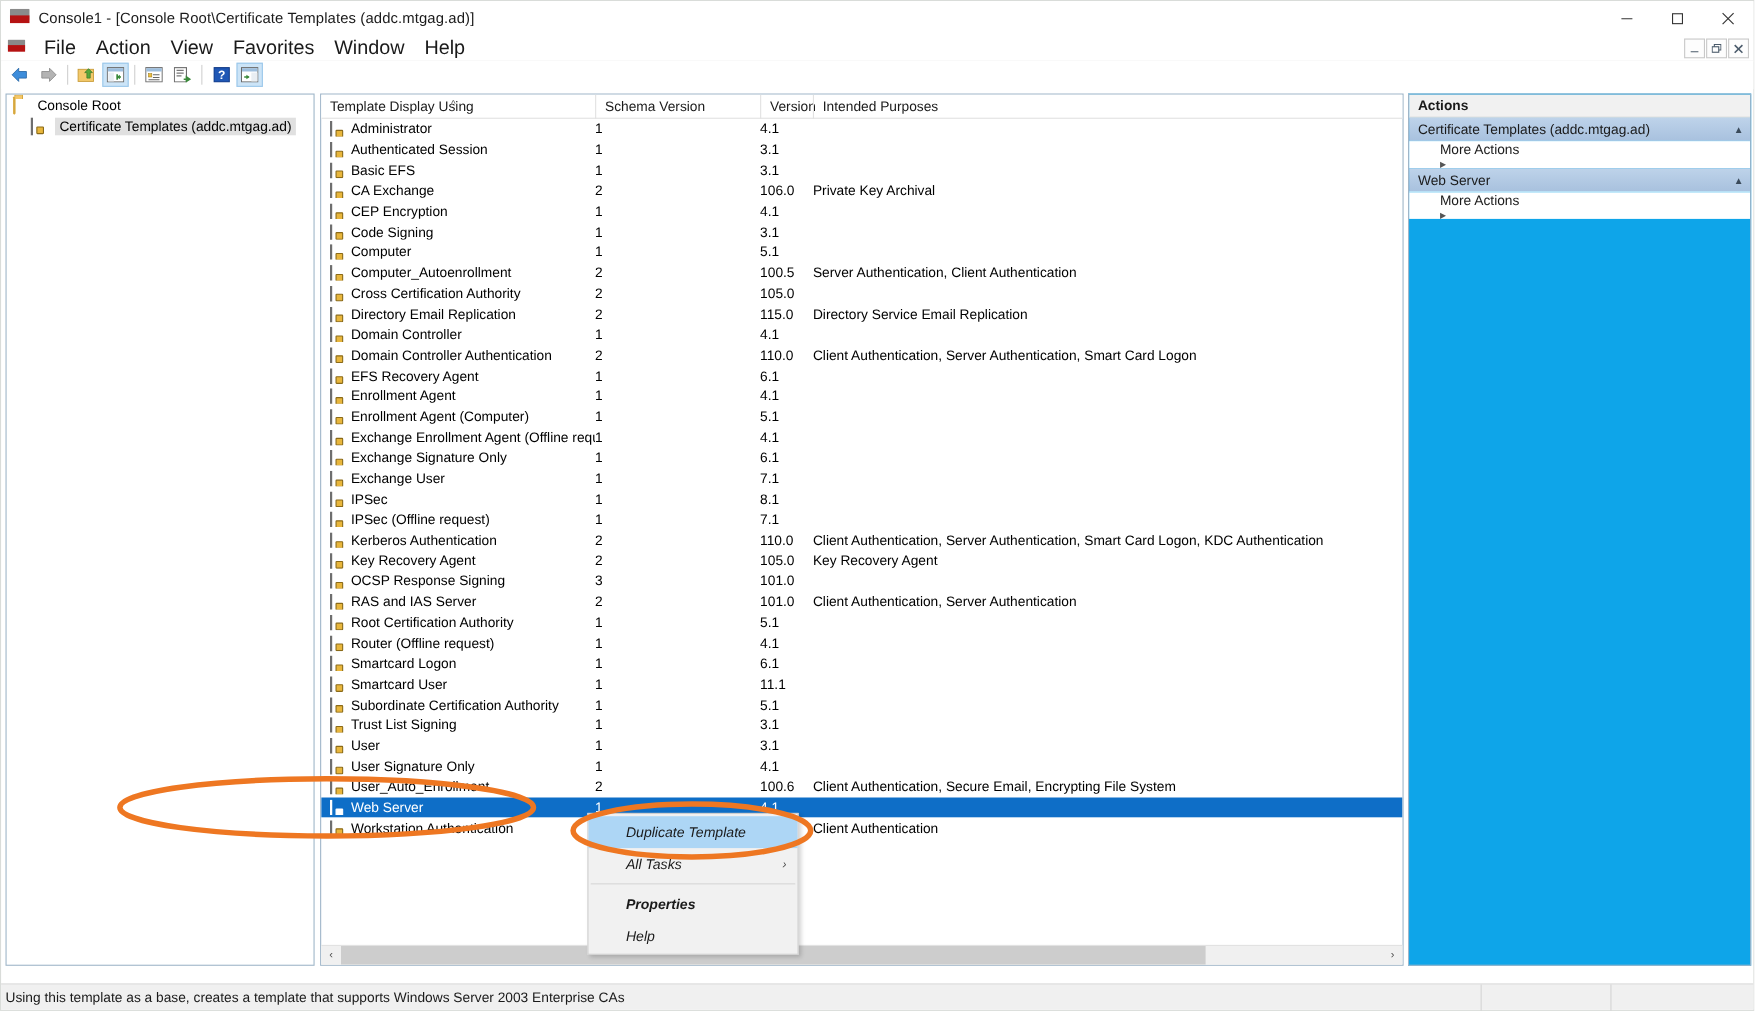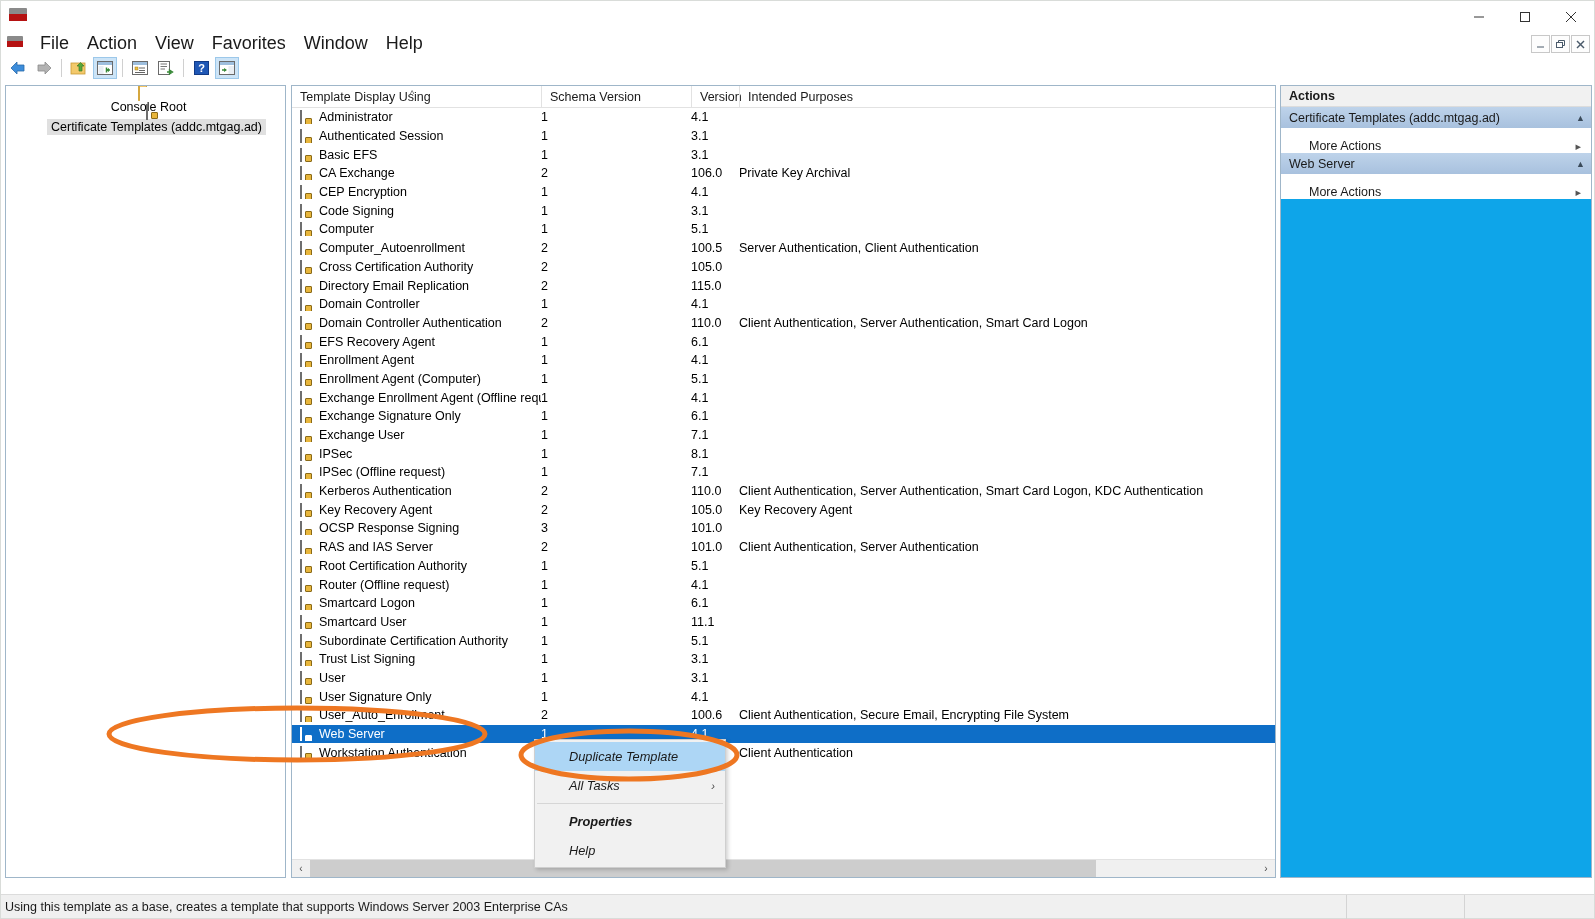--- a/index.html
+++ b/index.html
@@ -70,21 +70,21 @@
   .tb-sep { width:1px; height:18px; background:#d0d0d0; margin: 0 4px; }
 
   
   .tree-pane {
     position: absolute; left: 4px; top: 84px; width: 281px; height: 793px;
     background: #ffffff; border: 1px solid #9fb6c9; box-sizing: border-box;
     overflow: hidden;
   }
   .tree-row {
     display:flex; align-items:center; height: 19px; font-size: 12.5px; color:#000;
-    padding-left: 6px; white-space: nowrap; flex-direction: column;
+    padding-left: 6px; white-space: nowrap;
   }
   .tree-row.child { padding-left: 22px; }
   .tree-label.selected { background:#e0e0e0; padding: 1px 4px; }
   .tree-icon { width:16px; height:14px; margin-right:6px; position:relative; flex:none;}
 
   .list-pane {
     position: absolute; left: 290px; top: 84px; width: 985px; height: 793px;
     background: #ffffff; border: 1px solid #9fb6c9; box-sizing: border-box;
     overflow: hidden;
   }
@@ -132,23 +132,24 @@
     height: 20px; line-height: 20px; font-size: 12.5px; font-weight: bold; color:#1a1a1a;
     padding-left: 8px; background:#f1f1f1; border-bottom:1px solid #dcdcdc;
   }
   .act-group {
     height: 21px; display:flex; align-items:center; justify-content:space-between;
     background: linear-gradient(to bottom, #bed3ea 0%, #a8c1de 100%);
     font-size: 12.5px; color:#1a1a1a; padding-left:8px; padding-right:6px;
     border-bottom:1px solid #ffffff;
   }
   .act-item {
-    height: 24px; display:flex; align-items:flex-end; justify-content:space-between;
+    height: 24px; display:flex; align-items:flex-start; justify-content:space-between;
     font-size: 12.5px; color:#1a1a1a; padding-left: 28px; padding-right: 10px;
     background:#ffffff;
+    flex-direction:column;
   }
   .collapse-caret { font-size: 9px; color:#3a4a5a; }
   .sub-caret { font-size: 11px; color:#555; }
 
   
   .ctx-menu {
     position:absolute; left: 533px; top: 738px; width: 190px;
     background:#f1f1f1; border:1px solid #cfcfcf;
     box-shadow: 2px 2px 4px rgba(0,0,0,0.18);
     padding: 2px 0 2px 0;
@@ -208,20 +209,21 @@
 </style>
 </head>
 <body>
 
 <div id="app">
 
   <div class="titlebar">
     <div class="title-icon">
       <div class="icon-console"></div>
     </div>
+    <div class="title-text">Console1 - [Console Root\Certificate Templates (addc.mtgag.ad)]</div>
     <div class="win-btns">
       <div class="win-btn">
         <svg width="12" height="12" viewBox="0 0 12 12">
             <line x1="1" y1="6" x2="11" y2="6" stroke="#333" stroke-width="1"></line>
           </svg>
       </div>
       <div class="win-btn">
         <svg width="12" height="12" viewBox="0 0 12 12">
             <rect x="1.5" y="1.5" width="9" height="9" fill="none" stroke="#333" stroke-width="1"></rect>
           </svg>
@@ -434,20 +436,21 @@
           <div class="c-ver">105.0</div>
           <div class="c-purpose"></div>
         </div>
         <div class="row">
           <div class="c-name">
             <span class="cert-icon"><span class="icon-certtpl"></span></span>
             <span>Directory Email Replication</span>
           </div>
           <div class="c-schema">2</div>
           <div class="c-ver">115.0</div>
+          <div class="c-purpose">Directory Service Email Replication</div>
         </div>
         <div class="row">
           <div class="c-name">
             <span class="cert-icon"><span class="icon-certtpl"></span></span>
             <span>Domain Controller</span>
           </div>
           <div class="c-schema">1</div>
           <div class="c-ver">4.1</div>
           <div class="c-purpose"></div>
         </div>

